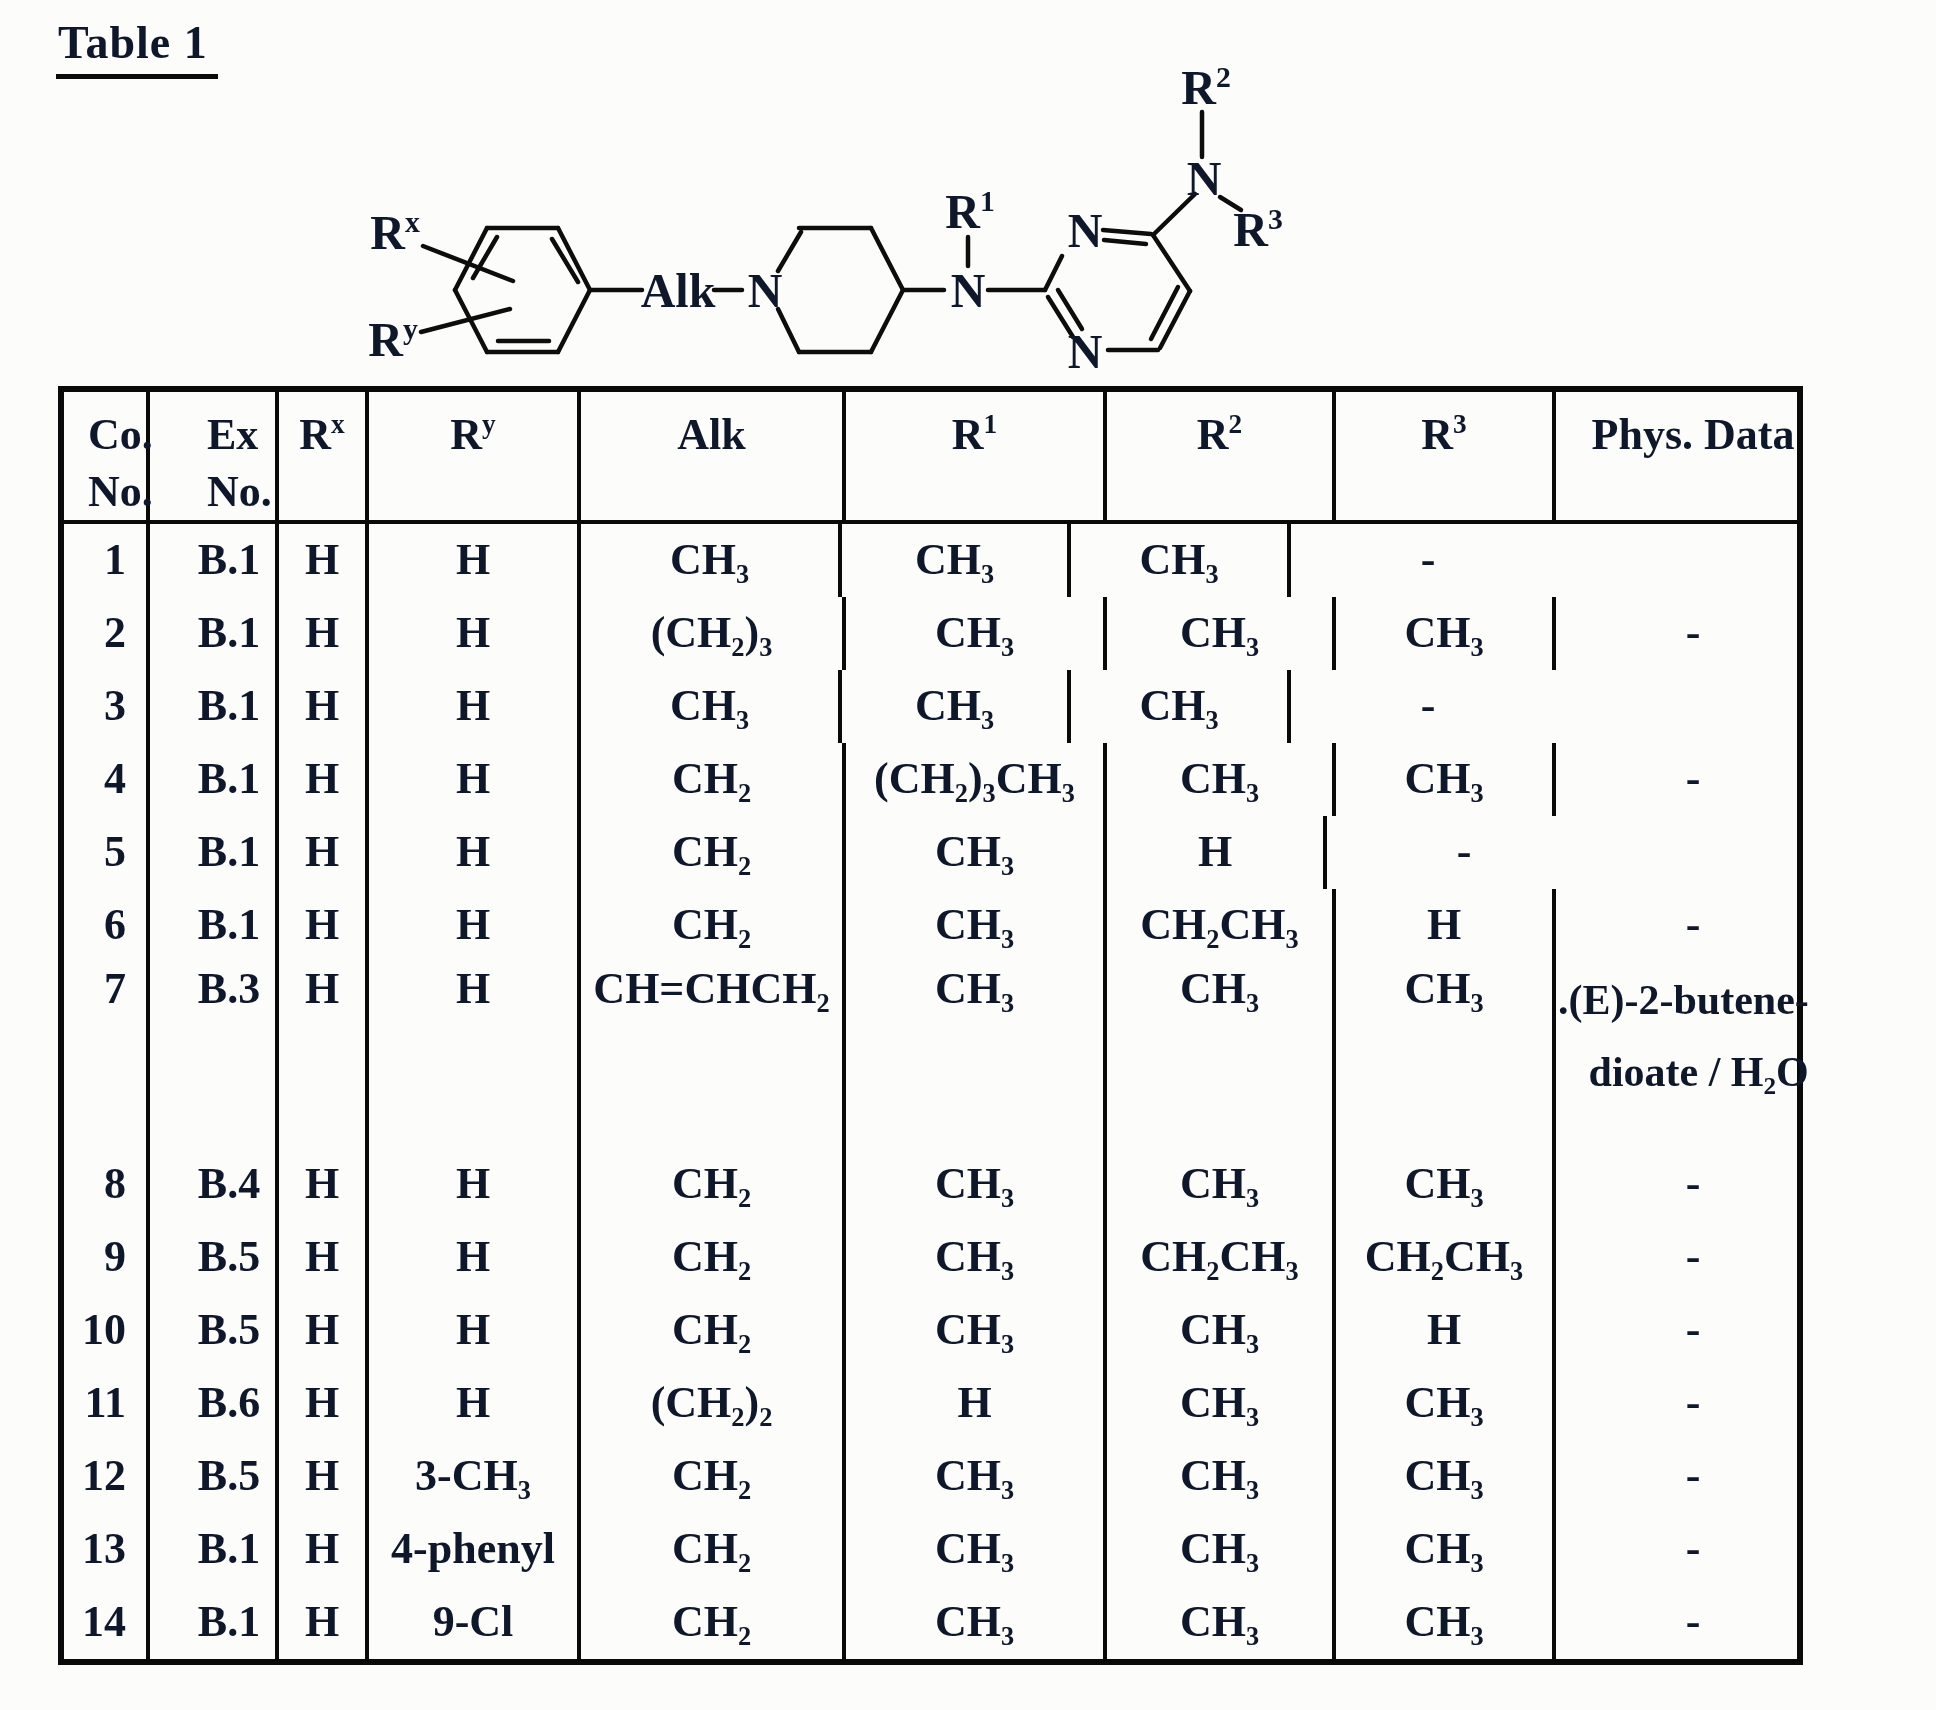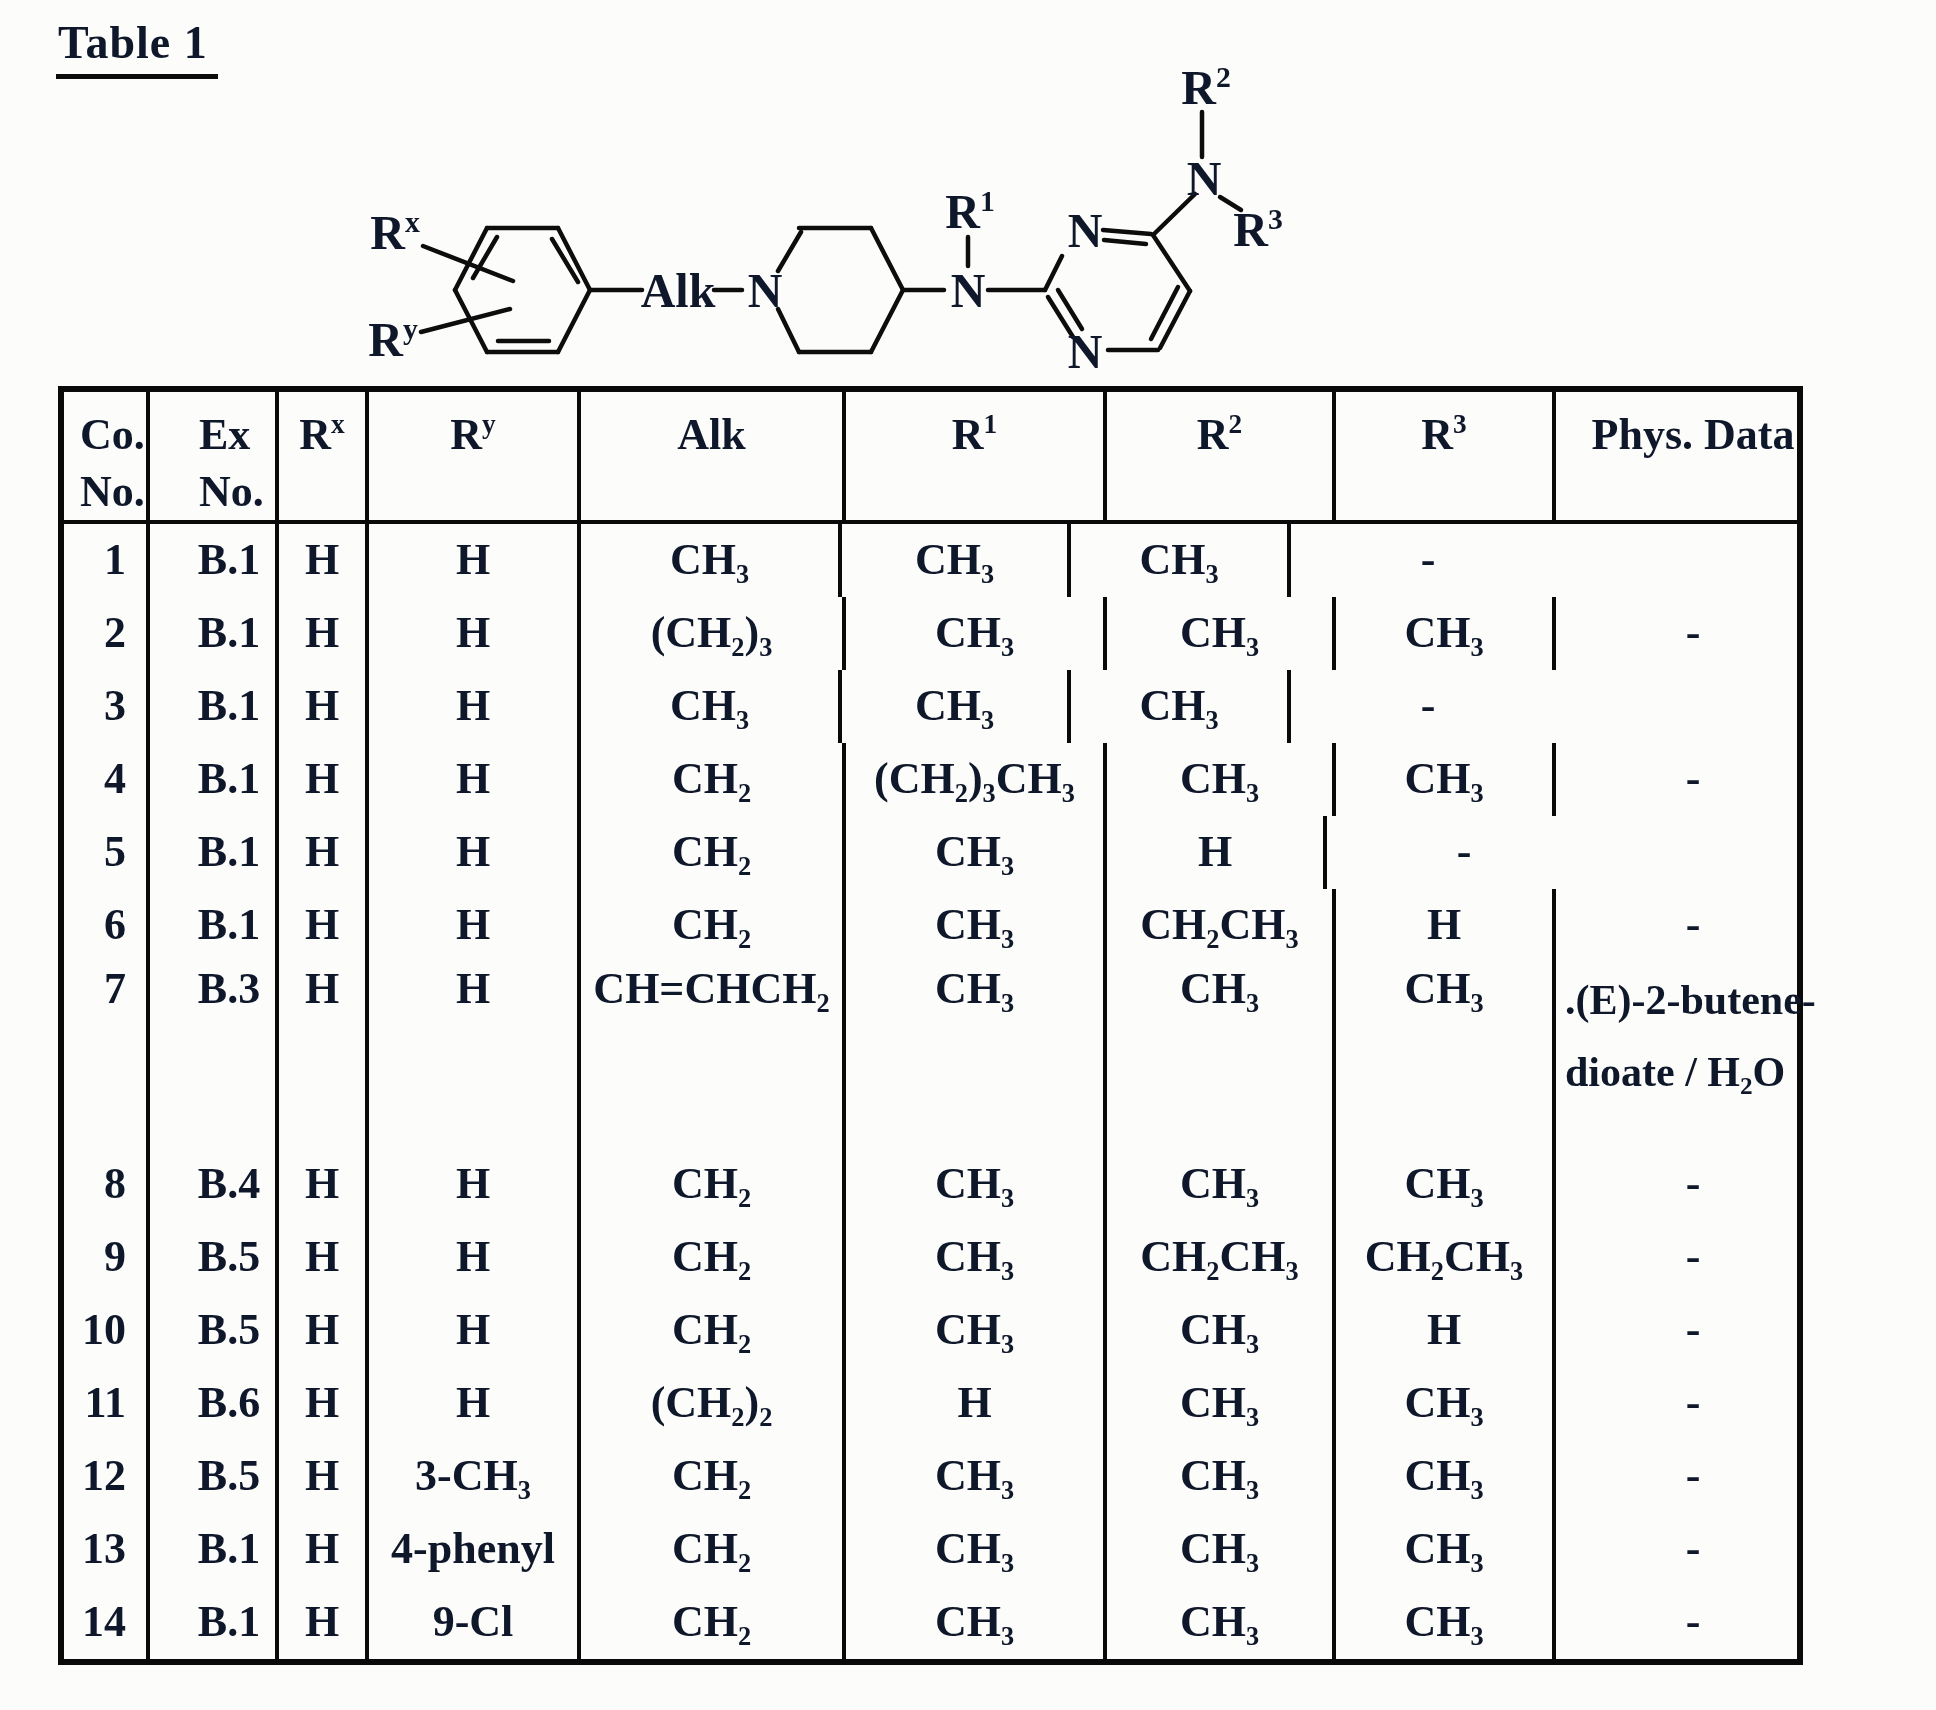--- a/index.html
+++ b/index.html
@@ -27,32 +27,32 @@
     position:absolute;left:58px;top:386px;width:1733px;
     border:6px solid #0a0a0a;background:#fcfcfa;
   }
   .thead{display:flex;height:128px;border-bottom:4px solid #0a0a0a;}
   .hcell{
     box-sizing:border-box;height:100%;border-right:4px solid #0a0a0a;
     display:flex;flex-direction:column;align-items:center;
     padding-top:14px;font-size:44px;line-height:1.3;
   }
   .hcell:last-child{border-right:none;}
-  .h0,.h1{align-items:flex-start;padding-left:16px;}
+  .h0,.h1{align-items:flex-start;padding-left:24px;}
   .trow{display:flex;height:73px;}
   .trow.tall{height:186px;}
   .cell{
     box-sizing:border-box;height:100%;border-right:4px solid #0a0a0a;
     display:flex;align-items:center;justify-content:center;
     font-size:44px;text-align:center;white-space:pre-line;line-height:1.15;
   }
   .c8{border-right:none;}
   .c0{justify-content:flex-end;padding-right:20px;}
   .tall .cell{align-items:flex-start;padding-top:2px;}
-  .tall .c8{justify-content:flex-start;text-align:left;font-size:42px;line-height:1.72;padding-left:9px;}
+  .tall .c8{justify-content:flex-start;text-align:right;font-size:42px;line-height:1.72;padding-left:2px;}
   
   .w0{width:86px;flex:none;}  .w1{width:96px;flex:none;margin-left:33px;}  .w2{width:90px;flex:none;}
   .w3{width:212px;flex:none;} .w4{width:265px;flex:none;} .w5{width:261px;flex:none;}
   .w6{width:229px;flex:none;} .w7{width:220px;flex:none;} .w8{width:274px;flex:none;}
 </style>
 </head>
 <body>
 
 <div class="page">
 

